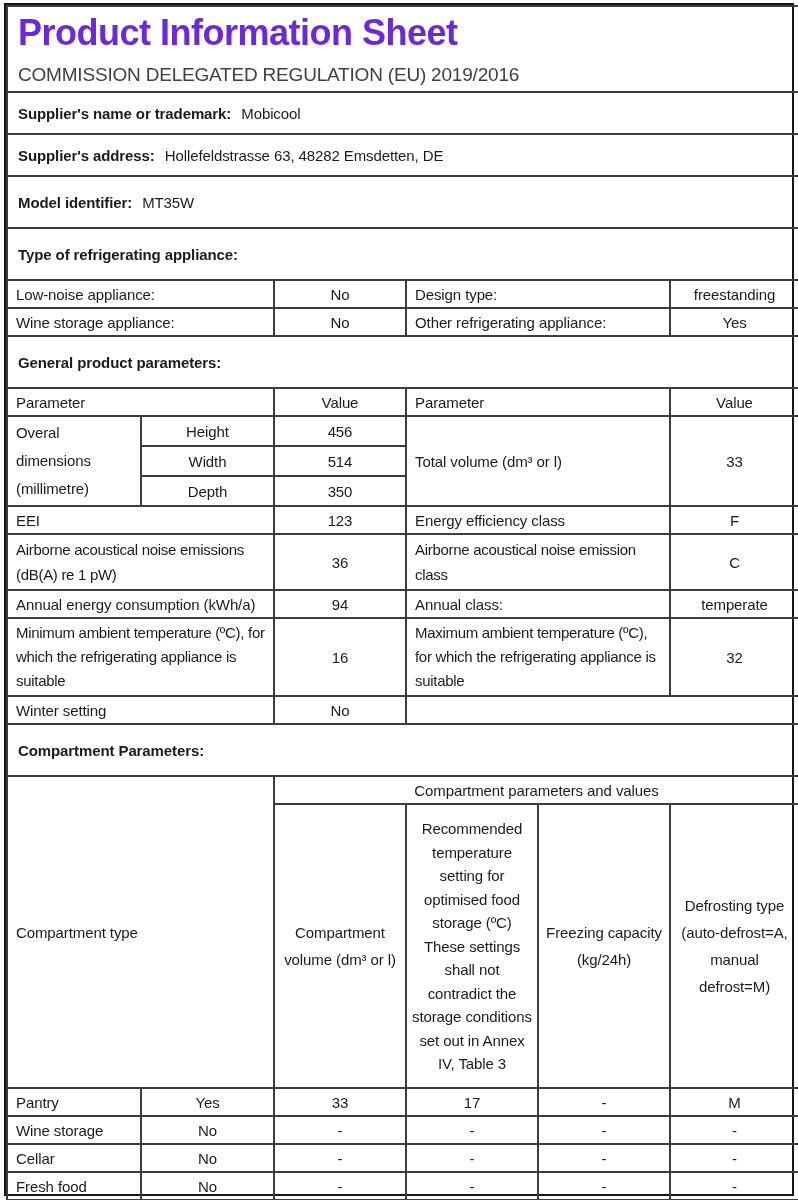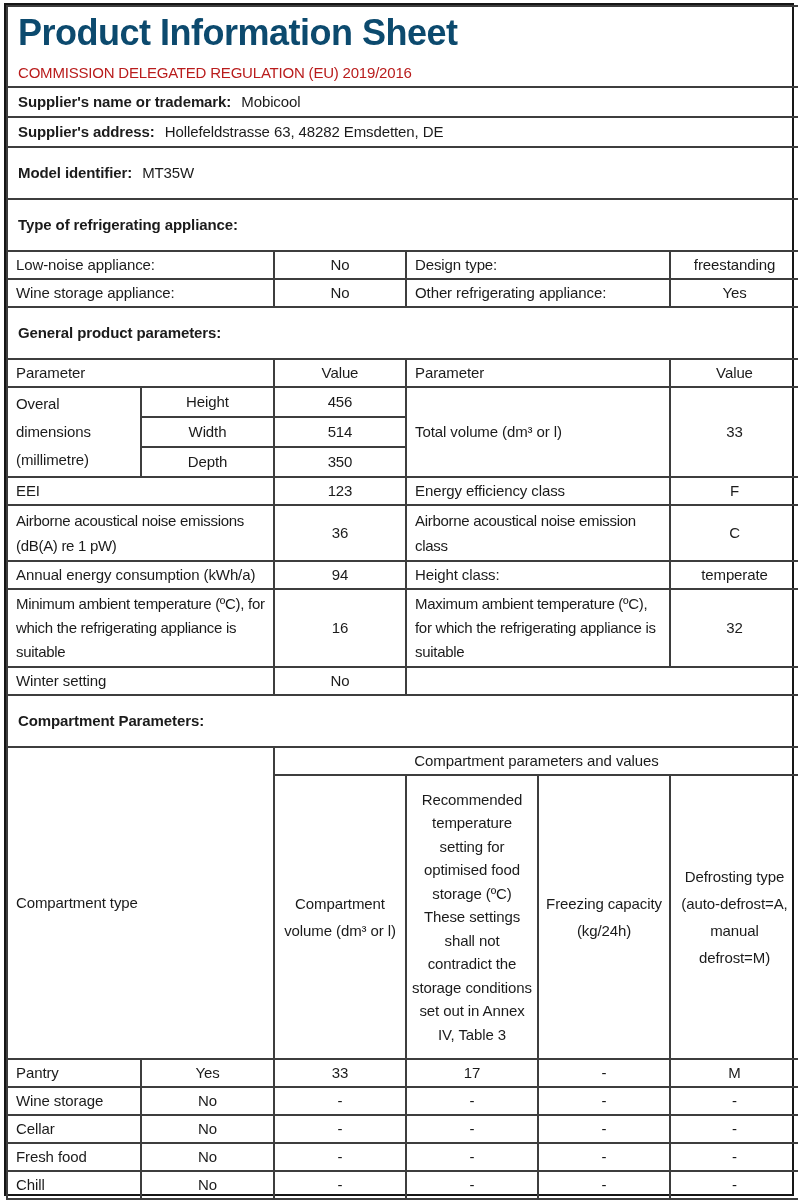--- a/index.html
+++ b/index.html
@@ -31,45 +31,45 @@
     vertical-align: middle;
     letter-spacing: -0.1px;
     line-height: 1.3;
     overflow: hidden;
   }
   .title-cell { padding: 6px 10px 4px 10px; vertical-align: top; }
   .title-cell h1 {
     margin: 0;
     font-size: 36px;
     font-weight: 700;
-    color: #0c4a6e;
+    color: #6d28d9;
     letter-spacing: -0.5px;
     line-height: 1.1;
   }
   .subtitle {
     margin-top: 10px;
-    font-size: 15px;
-    color: #b91c1c;
+    font-size: 19px;
+    color: #404040;
     letter-spacing: -0.2px;
   }
   .info-cell { padding-left: 10px; }
   .info-cell .b { font-weight: 700; }
   .info-cell .v { margin-left: 10px; }
   .sect { font-weight: 700; padding-left: 10px; }
   .lbl { text-align: left; }
   .val { text-align: center; }
   .valc { text-align: center; margin-top: 24px; }
   .mln { line-height: 25px; letter-spacing: -0.3px; }
   .mln2 { line-height: 24px; letter-spacing: -0.3px; margin-top: 32px; }
   .lh28 { line-height: 28px; }
   .ct-head { padding: 2px 4px; line-height: 27px; }
   .ct-head.long { line-height: 23.5px; }
   
   .h80 { height: 80px; }
-  .h38 { height: 30px; }
+  .h38 { height: 42px; }
   .h36 { height: 52px; }
   .h28 { height: 28px; }
   .h52 { height: 52px; }
   .h72 { height: 72px; }
   .hbig { height: 284px; }
   .h48 { height: 48px; }
 </style>
 </head>
 <body>
 
@@ -160,21 +160,21 @@
       <tr class="h52">
         <td colspan="2" class="lbl mln">Airborne acoustical noise emissions (dB(A) re 1 pW)</td>
         <td class="val">36</td>
         <td colspan="2" class="lbl mln">Airborne acoustical noise emission class</td>
         <td class="val">C</td>
       </tr>
 
       <tr class="h28">
         <td colspan="2" class="lbl">Annual energy consumption (kWh/a)</td>
         <td class="val">94</td>
-        <td colspan="2" class="lbl">Height class:</td>
+        <td colspan="2" class="lbl">Annual class:</td>
         <td class="val">temperate</td>
       </tr>
 
       <tr class="h72">
         <td colspan="2" class="lbl mln2">Minimum ambient temperature (ºC), for which the refrigerating appliance is suitable</td>
         <td class="val">16</td>
         <td colspan="2" class="lbl mln2">Maximum ambient temperature (ºC), for which the refrigerating appliance is suitable</td>
         <td class="val">32</td>
       </tr>
 

